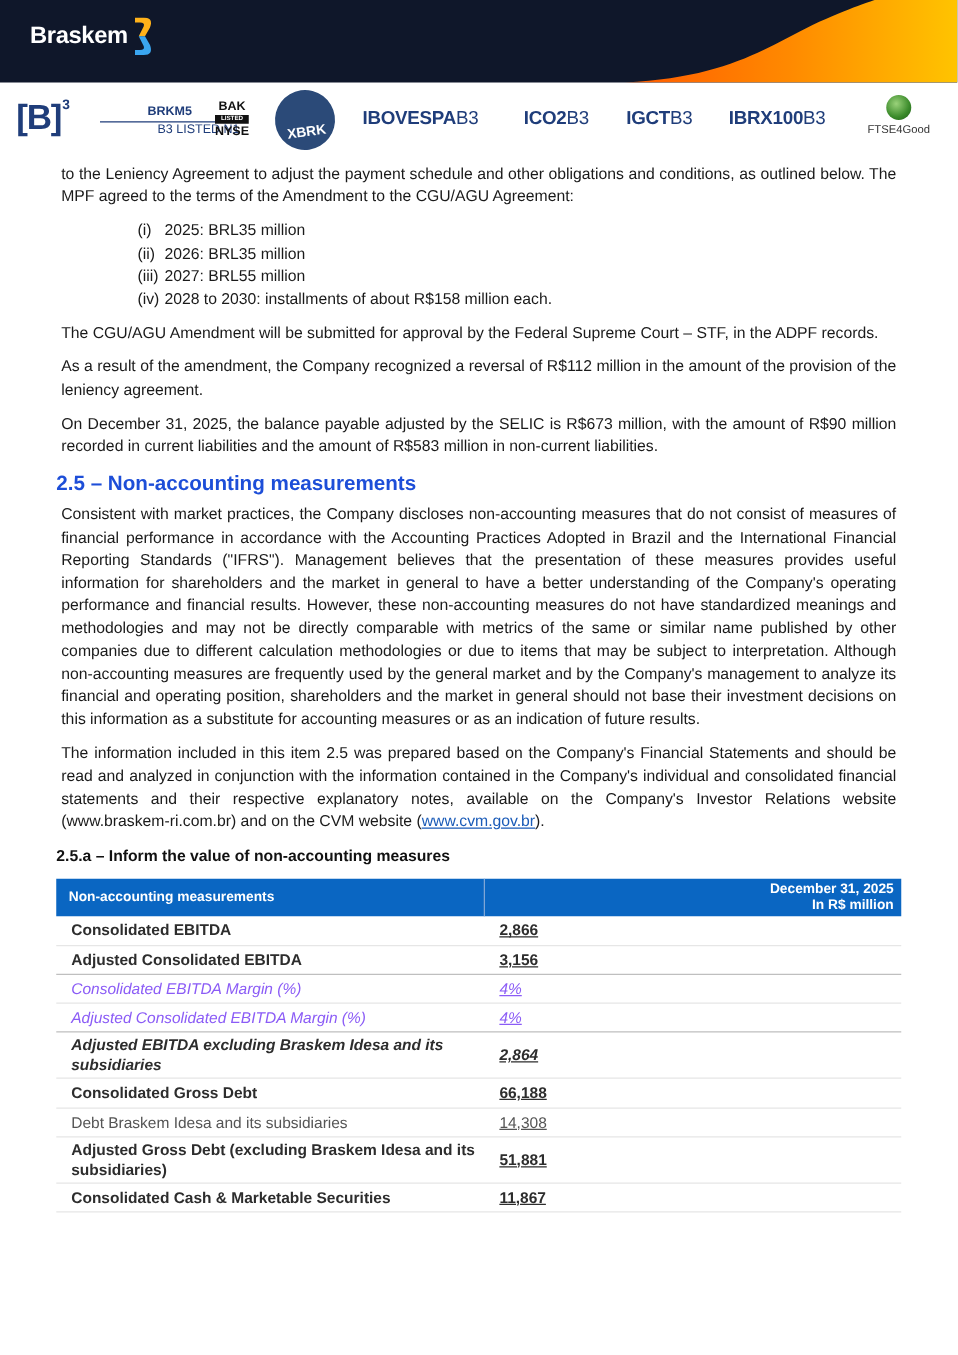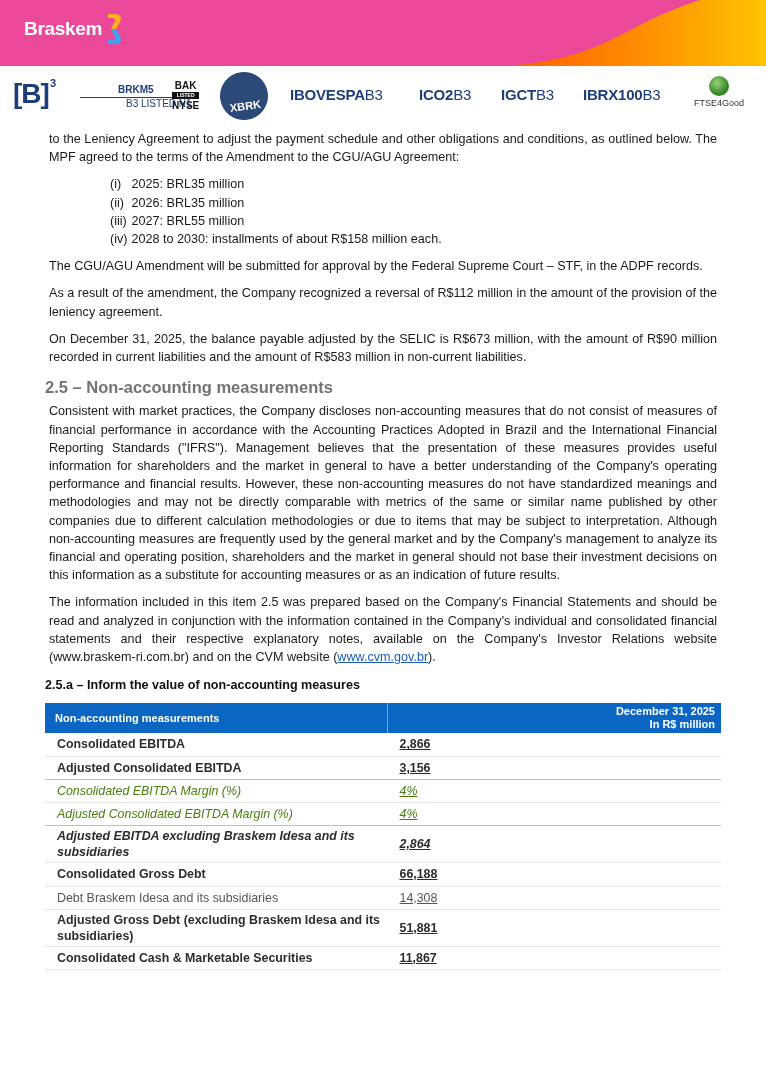--- a/index.html
+++ b/index.html
@@ -1,20 +1,20 @@
 <!DOCTYPE html>
 <html><head>
 <meta charset="utf-8">
 <style>
   html, body { margin: 0; padding: 0; background: #ffffff; }
   body { width: 766px; height: 1084px; position: relative; overflow: hidden;
          font-family: "Liberation Sans", sans-serif; color: #1a1a1a; }
 
   
-  .banner { position: absolute; left: 0; top: 0; width: 766px; height: 66px; background: #ec4899; overflow: hidden; }
+  .banner { position: absolute; left: 0; top: 0; width: 766px; height: 66px; background: #0f172a; overflow: hidden; }
   .banner svg.wave { position: absolute; left: 0; top: 0; }
   .logo { position: absolute; left: 24px; top: 14px; display: flex; align-items: center; }
   .logo-text { color: #ffffff; font-size: 19px; font-weight: bold; letter-spacing: -0.3px; }
   .logo-mark { margin-left: 3px; }
 
   
   .badges { position: absolute; left: 0; top: 72px; width: 766px; height: 48px; }
   .badge { position: absolute; color: #1f3d7a; }
   .b3 { left: 13px; top: 6px; font-size: 28px; font-weight: bold; color: #1f3d7a; letter-spacing: -1px; }
   .b3 sup { font-size: 11px; position: relative; top: -6px; margin-left: 1px; }
@@ -36,33 +36,33 @@
   .ftse .globe { width: 20px; height: 20px; border-radius: 50%; margin: 0 auto 2px;
                  background: radial-gradient(circle at 40% 35%, #9ad27a, #3a8a2a 60%, #1f5a18); }
 
   
   .content { position: absolute; left: 45px; top: 126px; width: 676px; font-size: 12.6px; line-height: 18.2px; }
   p { margin: 4px; text-align: justify; }
   .mb { margin-bottom: 9px; }
   ol.items { list-style: none; margin: 5px 0 9px 0; padding: 0 0 0 65px; }
   ol.items li { display: flex; line-height: 18.2px; }
   ol.items .num { width: 18px; display: inline-block; }
-  h2 { font-size: 16.5px; font-weight: bold; margin: 12px 0 6px 0; color: #737373; }
+  h2 { font-size: 16.5px; font-weight: bold; margin: 12px 0 6px 0; color: #1d4ed8; }
   h3 { font-size: 12.6px; font-weight: bold; margin: 10px 0 9px 0; color: #111; }
   a.link { color: #1a5bb8; text-decoration: underline; }
 
   
   table.nam { width: 676px; border-collapse: collapse; font-size: 12.4px; }
   table.nam thead th { background: #0a66c2; color: #ffffff; font-weight: bold; font-size: 11px; padding: 2px 6px; height: 26px; }
   table.nam thead th.label { text-align: left; border-right: 1px solid #7fa6d6; width: 326px; padding-left: 10px; }
   table.nam thead th.period { text-align: right; line-height: 13px; }
   table.nam td { padding: 2px 6px 2px 12px; height: 18px; border-bottom: 1px solid #e6e6e6; color: #2d2d2d; }
   table.nam td.val { text-align: left; padding-right: 4px; text-decoration: underline; }
   tr.bold td { font-weight: bold; color: #2d2d2d; }
-  tr.italic td { font-style: italic; color: #4d7c0f; }
+  tr.italic td { font-style: italic; color: #8b5cf6; }
   tr.normal td { color: #555; }
   tr.italic.bold td { font-weight: bold; color: #2d2d2d; }
   tr.tall td { height: 32px; line-height: 16px; }
   tr.sep td { border-bottom: 1px solid #bfbfbf; }
 </style>
 </head>
 <body>
 
 <div class="banner">
   <svg class="wave" width="766" height="66" viewBox="0 0 766 66">

